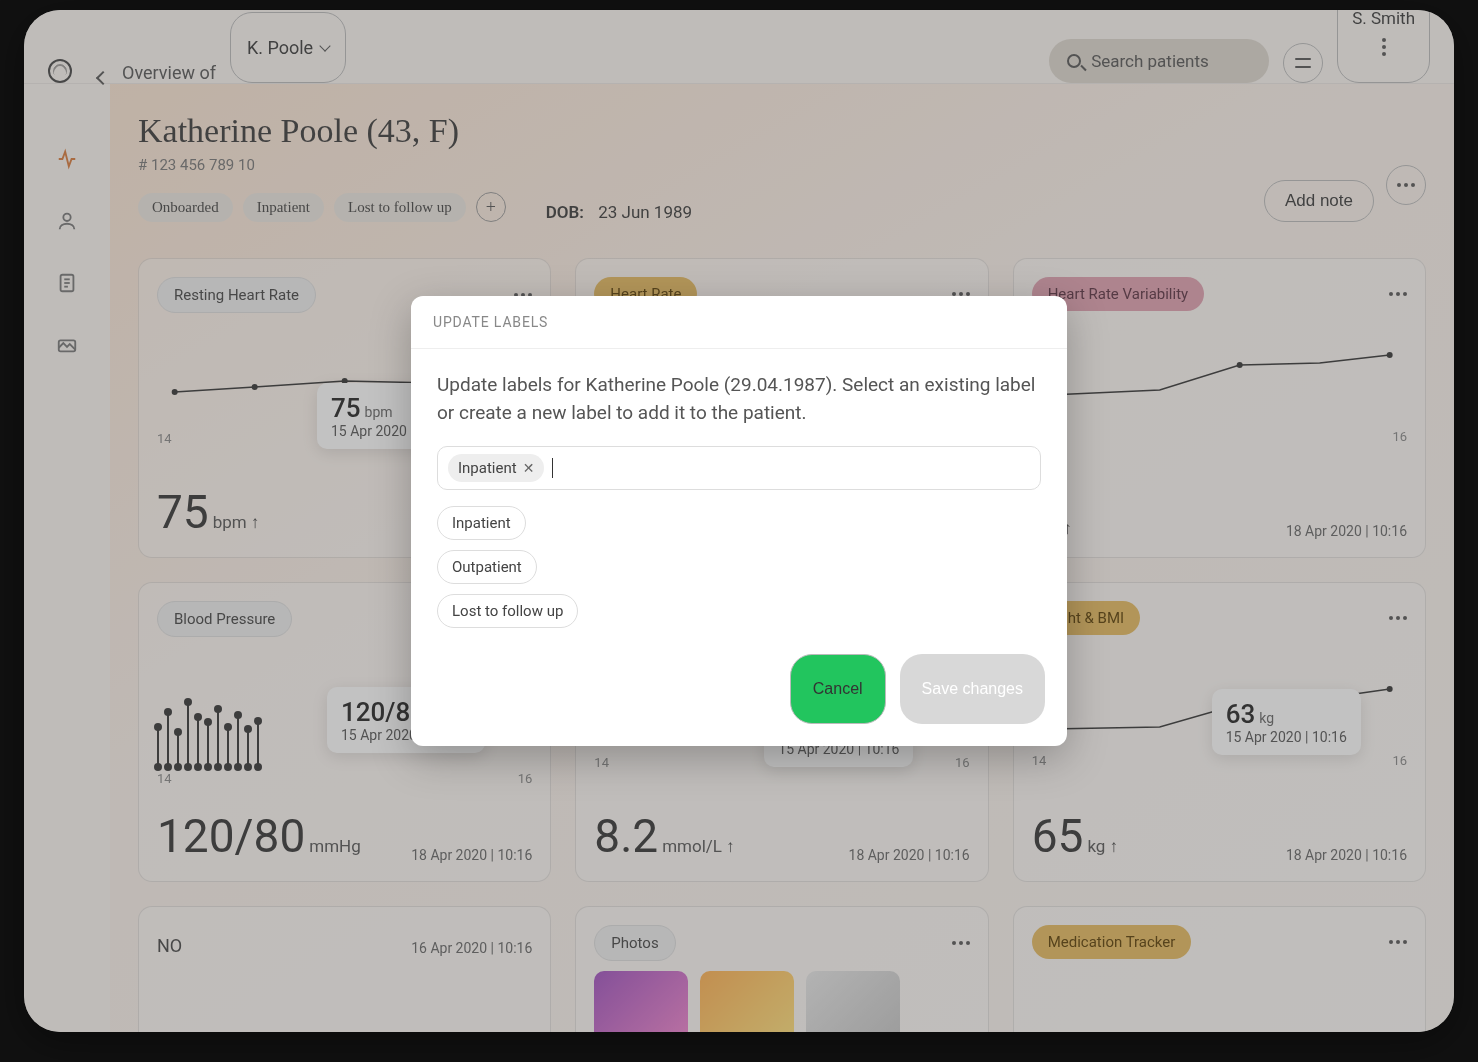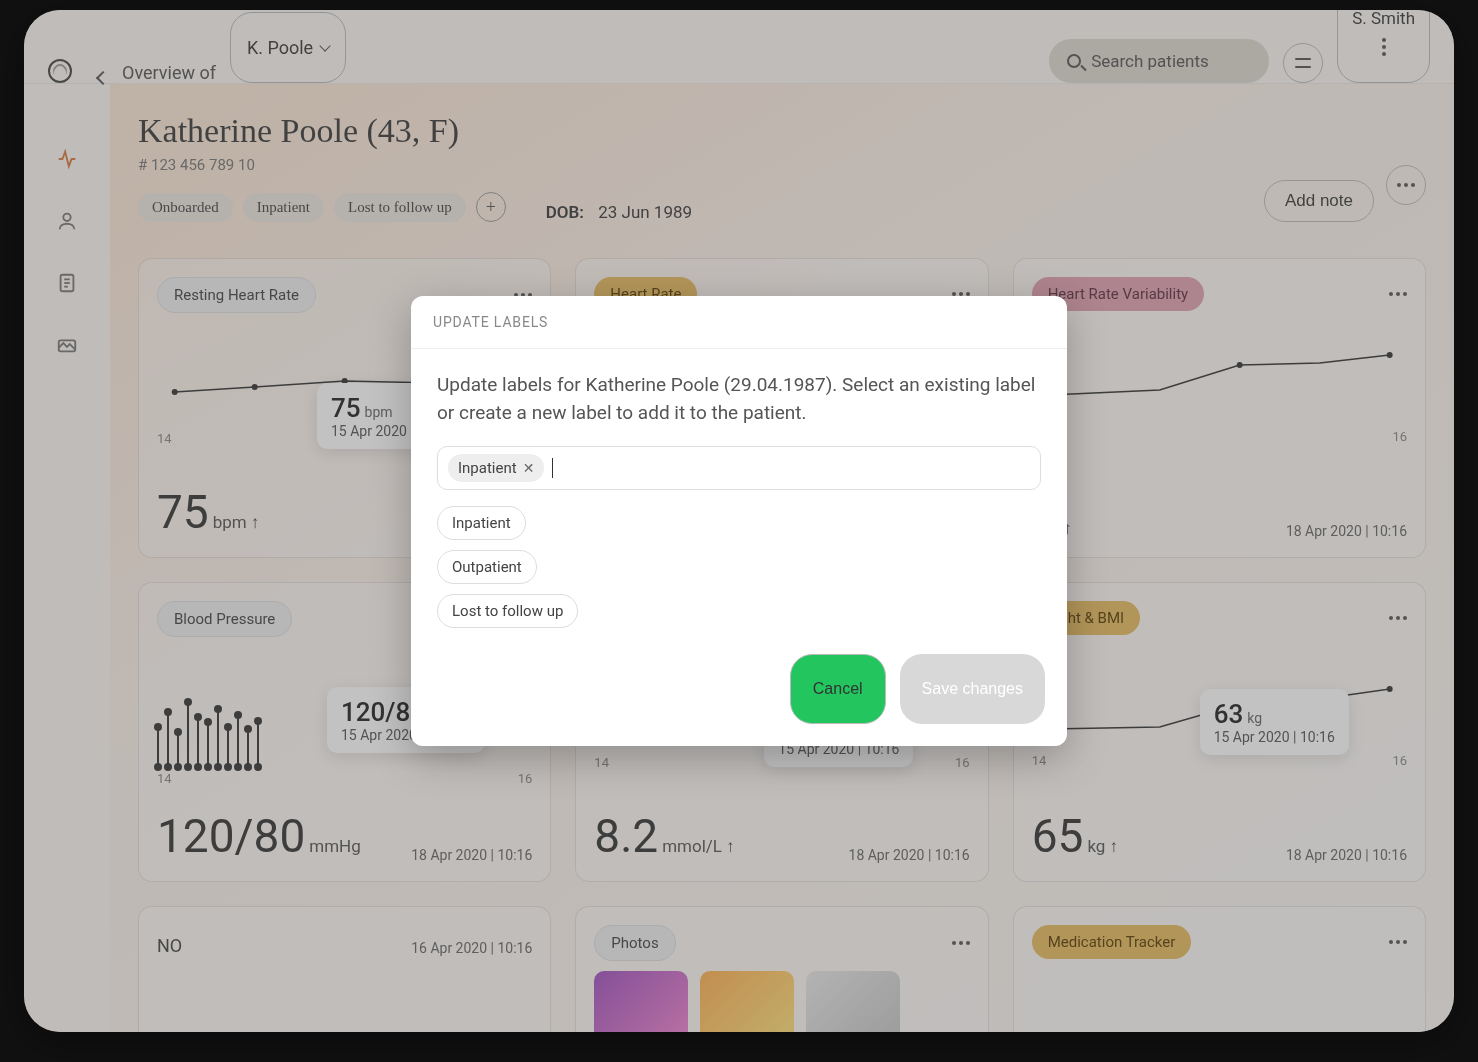--- a/index.html
+++ b/index.html
@@ -425,21 +425,21 @@
                 <span></span>
               </span>
           </div>
           <div class="sparkline">
             <svg viewBox="0 0 360 90">
                 <polyline points="10,70 120,68 200,45 280,40 350,30" stroke="#333" stroke-width="1.5" fill="none"></polyline>
                 <circle cx="10" cy="70" r="3" fill="#333"></circle>
                 <circle cx="200" cy="45" r="3" fill="#333"></circle>
                 <circle cx="350" cy="30" r="3" fill="#333"></circle>
               </svg>
-            <div class="tooltip" style="left:168px;top:30px;">
+            <div class="tooltip" style="left:180px;top:30px;">
               <span class="big">63</span><span class="unit">kg</span>
               <div>15 Apr 2020 | 10:16</div>
             </div>
           </div>
           <div class="axis">
               <span>14</span>
               <span>16</span>
             </div>
           <div class="metric-foot">
             <div><span class="metric-val">65</span><span class="metric-unit arrow-up">kg</span></div>

